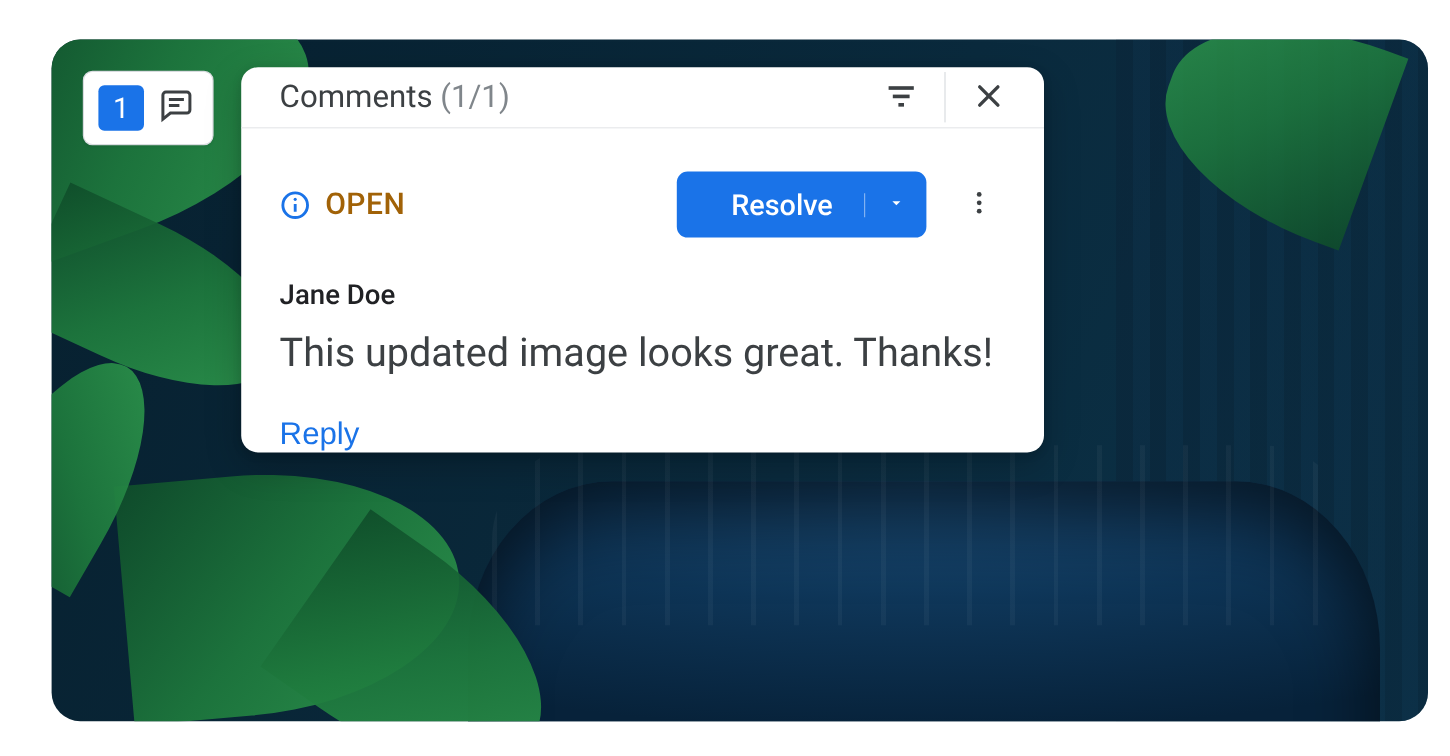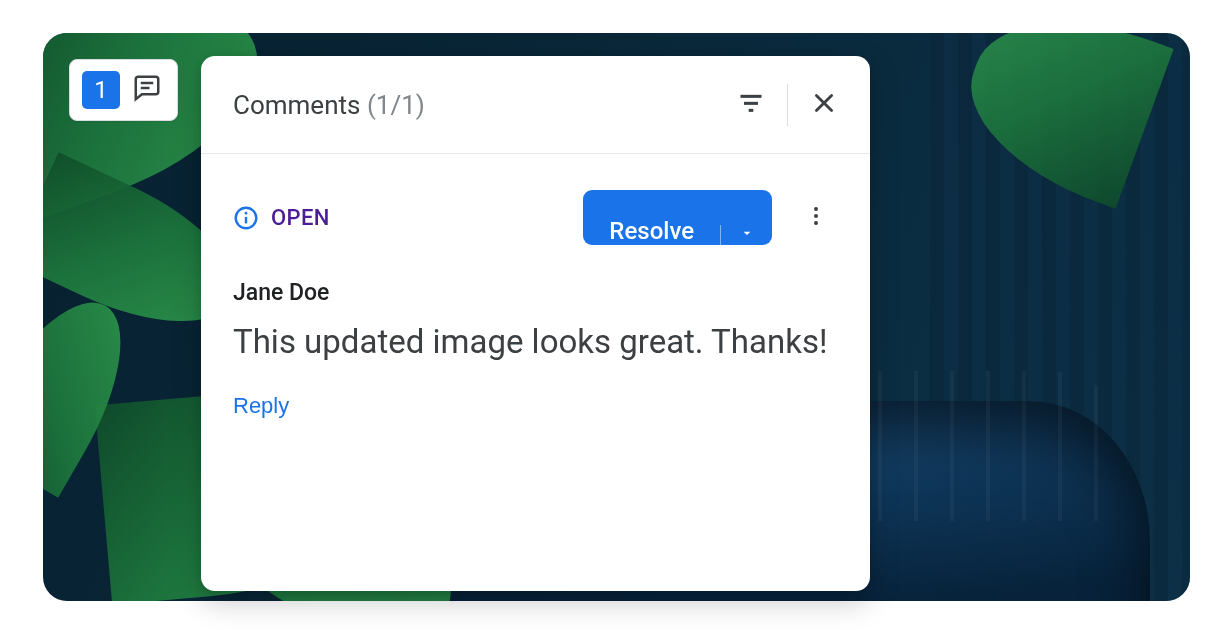--- a/index.html
+++ b/index.html
@@ -95,21 +95,21 @@
       font-weight: 400;
     }
     .comment-pill svg { width: 30px; height: 30px; }
 
     
     .panel {
       position: absolute;
       left: 201px;
       top: 56px;
       width: 669px;
-      height: 535px;
+      height: 321px;
       background: #fff;
       border-radius: 14px;
       box-shadow: 0 10px 30px rgba(0,0,0,0.22), 0 2px 8px rgba(0,0,0,0.12);
       display: flex;
       flex-direction: column;
     }
     .panel-header {
       display: flex;
       align-items: center;
       padding: 0 22px 0 32px;
@@ -153,35 +153,36 @@
       display: flex;
       align-items: center;
       gap: 12px;
       flex: 1;
     }
     .info-circle {
       width: 26px; height: 26px;
       display: flex; align-items: center; justify-content: center;
     }
     .status-text {
-      font-size: 22px;
+      font-size: 25px;
       letter-spacing: 0.4px;
-      color: #4c1d95;
+      color: #a16207;
       font-weight: 500;
     }
     .resolve-btn {
       display: flex;
-      align-items: flex-end;
+      align-items: center;
       height: 55px;
       border-radius: 9px;
       overflow: hidden;
       background: #1a73e8;
       color: #fff;
       border: none;
       cursor: pointer;
+      padding-left: 19px;
     }
     .resolve-main {
       padding: 0 26px;
       display: flex;
       align-items: center;
       font-size: 24px;
       font-weight: 500;
     }
     .resolve-caret {
       width: 52px;
@@ -213,21 +214,21 @@
       color: #80868b;
     }
     .message {
       font-size: 33px;
       color: #3c4043;
       line-height: 1.35;
     }
     .reply-link {
       display: inline-block;
       margin-top: 28px;
-      font-size: 22px;
+      font-size: 26px;
       font-weight: 500;
       color: #1a73e8;
       background: none;
       border: none;
       cursor: pointer;
       padding: 0;
     }
   </style>
 </head>
 <body>

